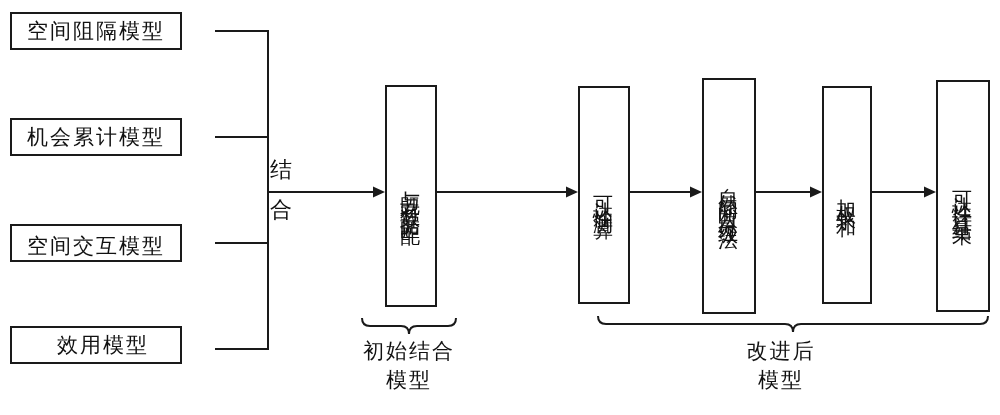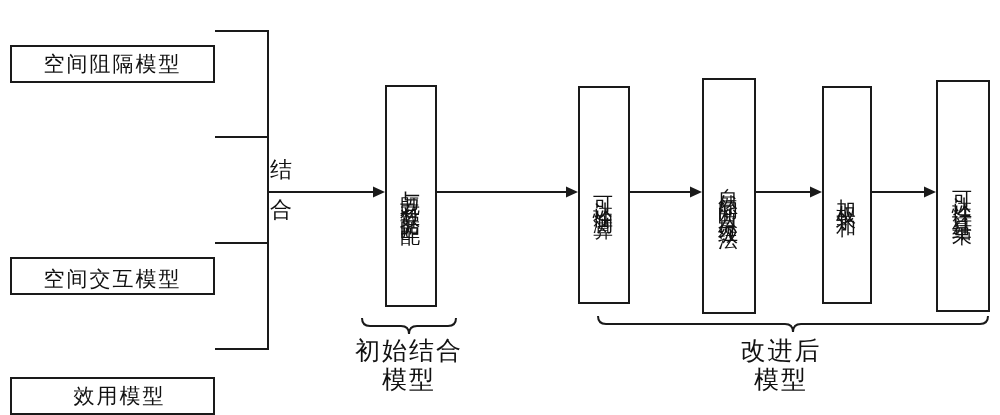--- a/index.html
+++ b/index.html
@@ -25,30 +25,29 @@
     position: absolute;
     background: #ffffff;
     border: 2px solid #1a1a1a;
     box-sizing: border-box;
     display: flex;
     align-items: center;
     justify-content: center;
   }
   .lbox {
     left: 10px;
-    width: 205px;
+    width: 172px;
     height: 38px;
     font-size: 21px;
     letter-spacing: 2px;
-    margin-top: 33px;
   }
   .lbox-0 { top: 12px; }
   .lbox-1 { top: 118px; }
   .lbox-2 { top: 224px; align-items: flex-end; }
-  .lbox-3 { top: 344px; padding-left: 14px; }
+  .lbox-3 { top: 326px; padding-left: 14px; }
   .vbox span {
     writing-mode: vertical-rl;
     text-orientation: upright;
     font-size: 20px;
     letter-spacing: 6px;
     white-space: nowrap;
   }
   .vb-a { left: 385px; top: 85px;  width: 52px; height: 222px; }
   .vb-b { left: 578px; top: 86px;  width: 52px; height: 218px; }
   .vb-c { left: 702px; top: 78px;  width: 54px; height: 236px; }
@@ -62,21 +61,21 @@
     line-height: 28px;
     text-align: center;
     font-size: 22px;
   }
   .combine-char-0 { top: 156px; }
   .combine-char-1 { top: 196px; }
   .brace-label {
     position: absolute;
     width: 160px;
     text-align: center;
-    font-size: 25px;
+    font-size: 21px;
     line-height: 29px;
     letter-spacing: 2px;
   }
   .brace-label span { display: block; }
   .brace-label-0 { left: 329px; top: 336px; }
   .brace-label-1 { left: 701px; top: 336px; }
 </style>
 </head>
 <body>
 
@@ -106,20 +105,23 @@
       <polygon points="578,192 566,186.5 566,197.5"></polygon>
       <polygon points="702,192 690,186.5 690,197.5"></polygon>
       <polygon points="822,192 810,186.5 810,197.5"></polygon>
       <polygon points="936,192 924,186.5 924,197.5"></polygon>
     </g>
   </svg>
 
   <div class="box lbox lbox-0">
     <span>空间阻隔模型</span>
   </div>
+  <div class="box lbox lbox-1">
+    <span>机会累计模型</span>
+  </div>
   <div class="box lbox lbox-2">
     <span>空间交互模型</span>
   </div>
   <div class="box lbox lbox-3">
     <span>效用模型</span>
   </div>
 
   <div class="combine-char combine-char-0">结</div>
   <div class="combine-char combine-char-1">合</div>
 

